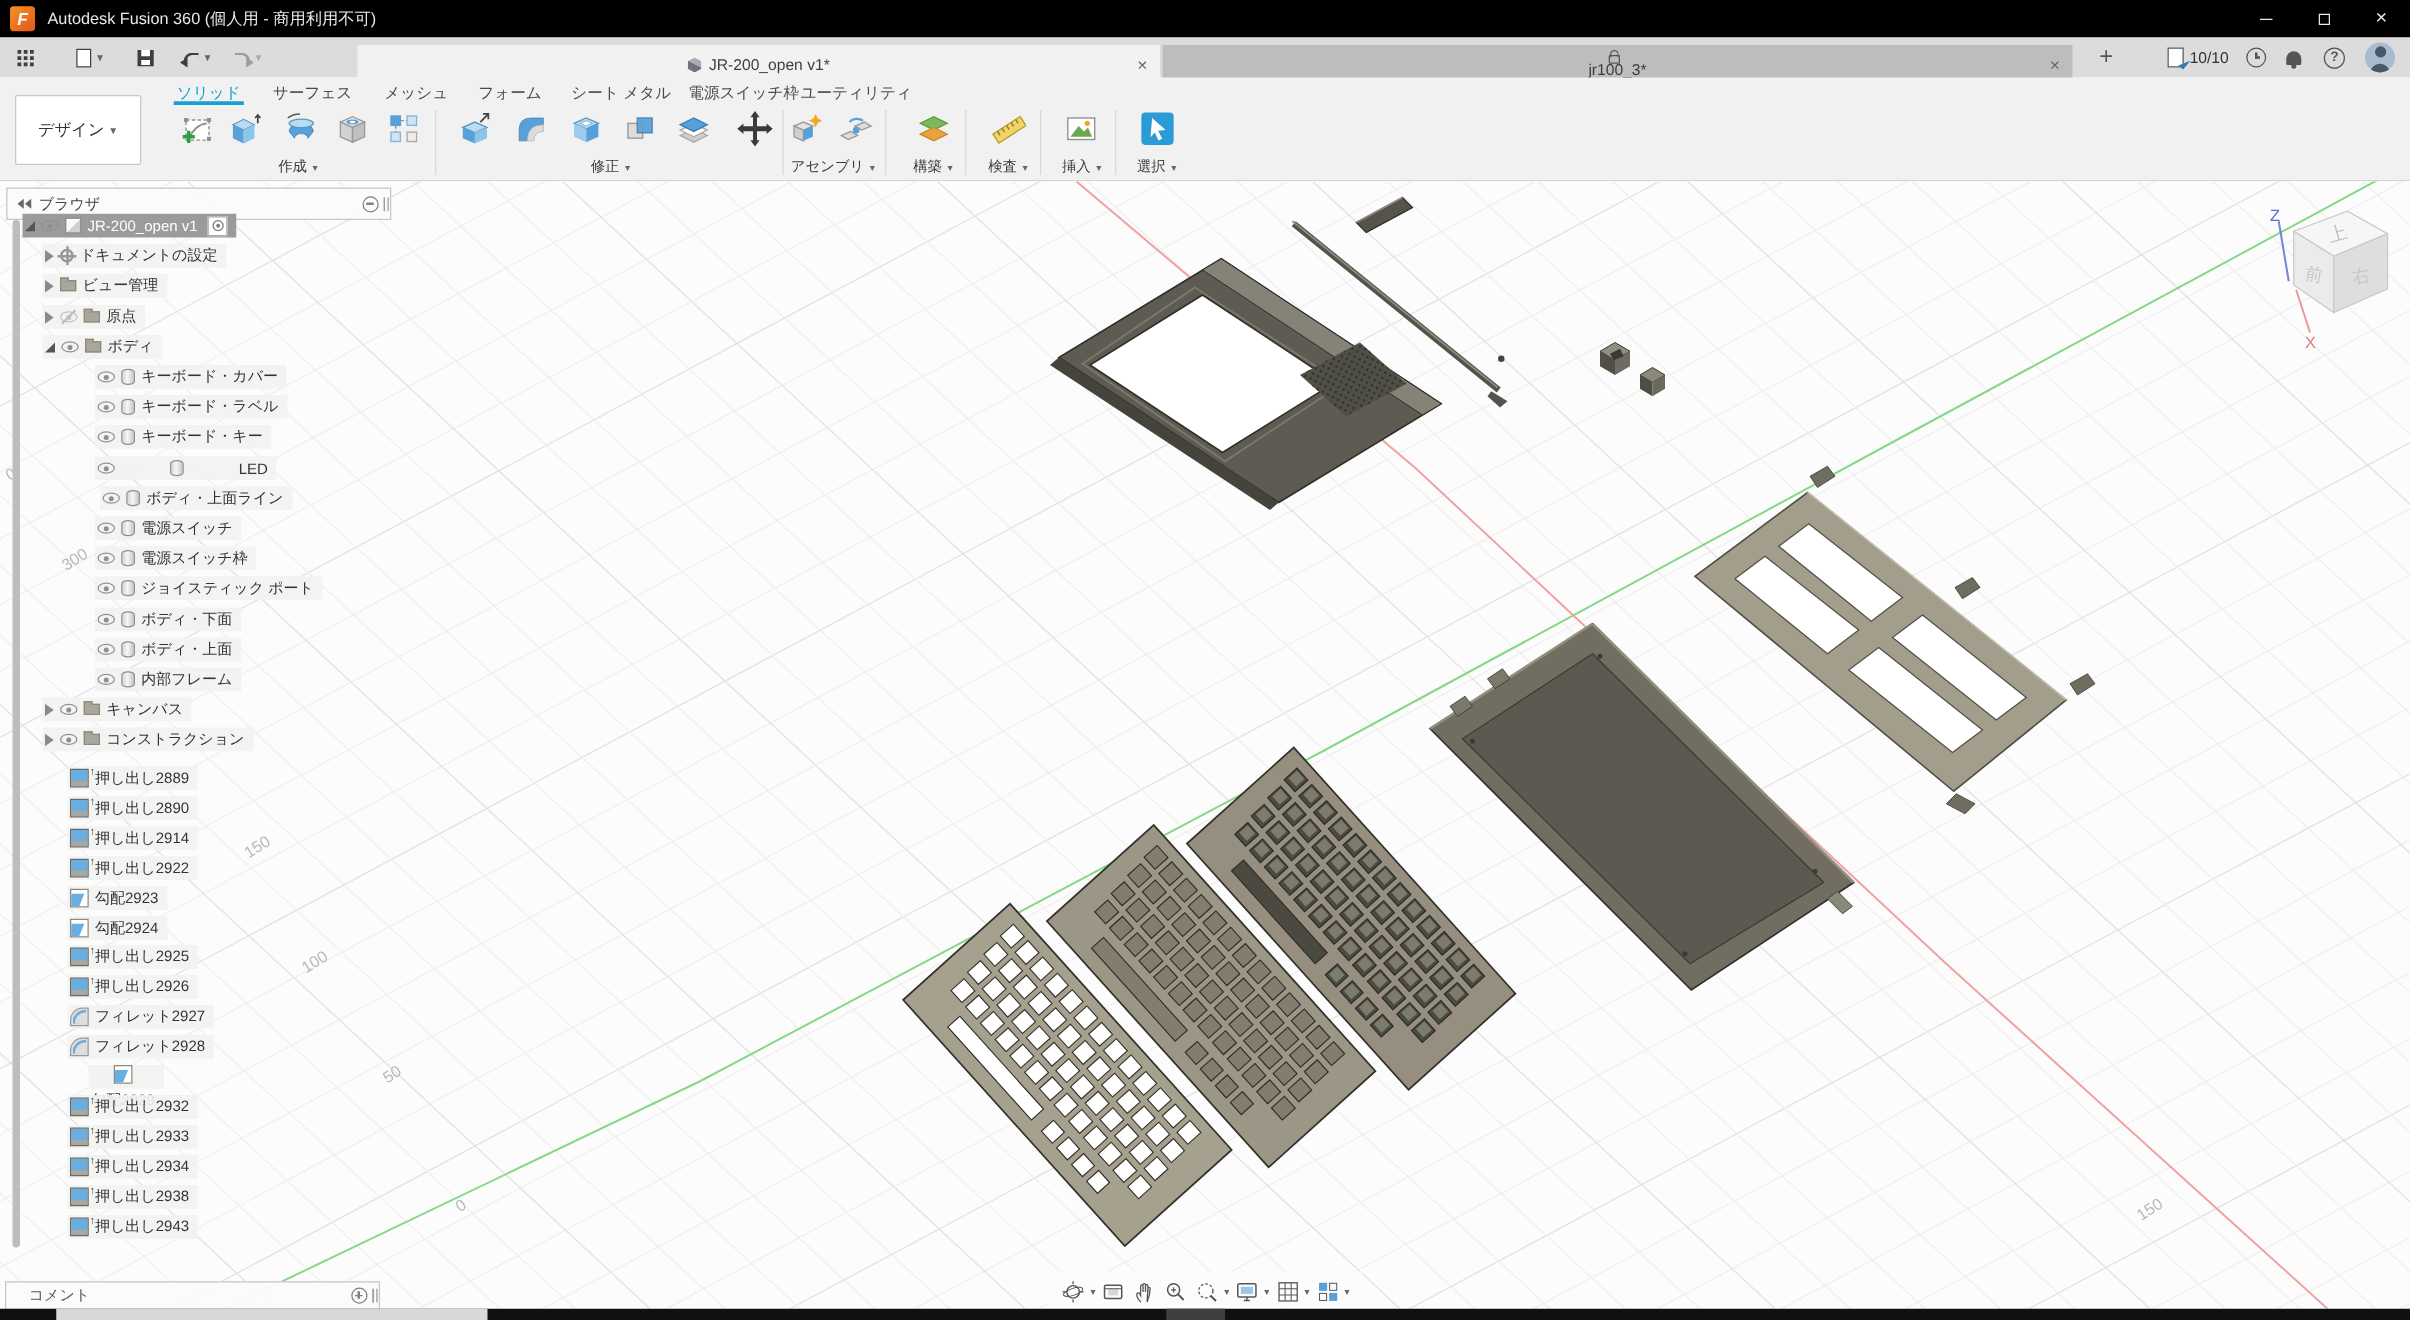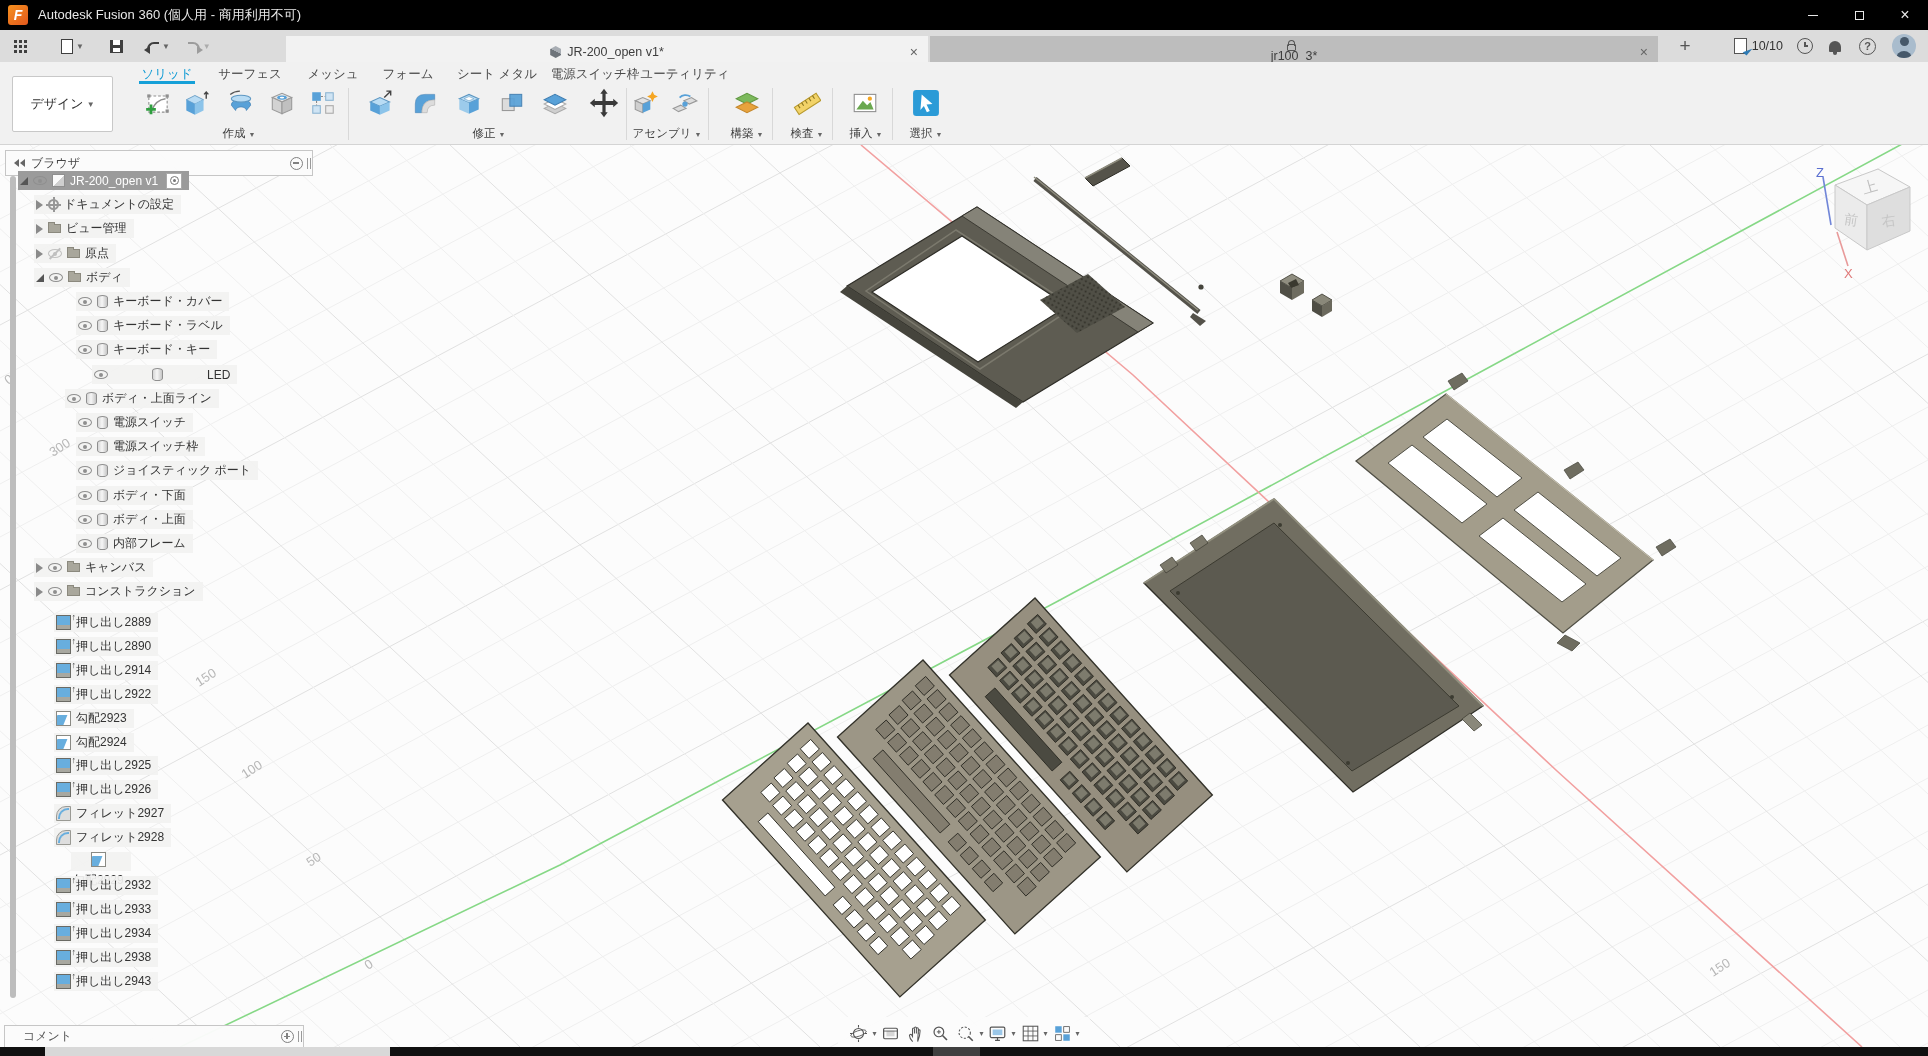--- a/index.html
+++ b/index.html
@@ -899,26 +899,26 @@
         <div class="trow" style="left: 76px; top: 171px;">
           <span class="eye"></span>
           <span class="i-body"></span>
           <span>キーボード・ラベル</span>
         </div>
         <div class="trow" style="left: 76px; top: 195px;">
           <span class="eye"></span>
           <span class="i-body"></span>
           <span>キーボード・キー</span>
         </div>
-        <div class="trow" style="left: 92px; top: 220px; gap: 44px;">
+        <div class="trow" style="left: 76px; top: 220px; gap: 44px;">
           <span class="eye"></span>
           <span class="i-body"></span>
           <span>LED</span>
         </div>
-        <div class="trow" style="left: 65px; top: 244px;">
+        <div class="trow" style="left: 80px; top: 244px;">
           <span class="eye"></span>
           <span class="i-body"></span>
           <span>ボディ・上面ライン</span>
         </div>
         <div class="trow" style="left: 76px; top: 268px;">
           <span class="eye"></span>
           <span class="i-body"></span>
           <span>電源スイッチ</span>
         </div>
         <div class="trow" style="left: 76px; top: 292px;">

